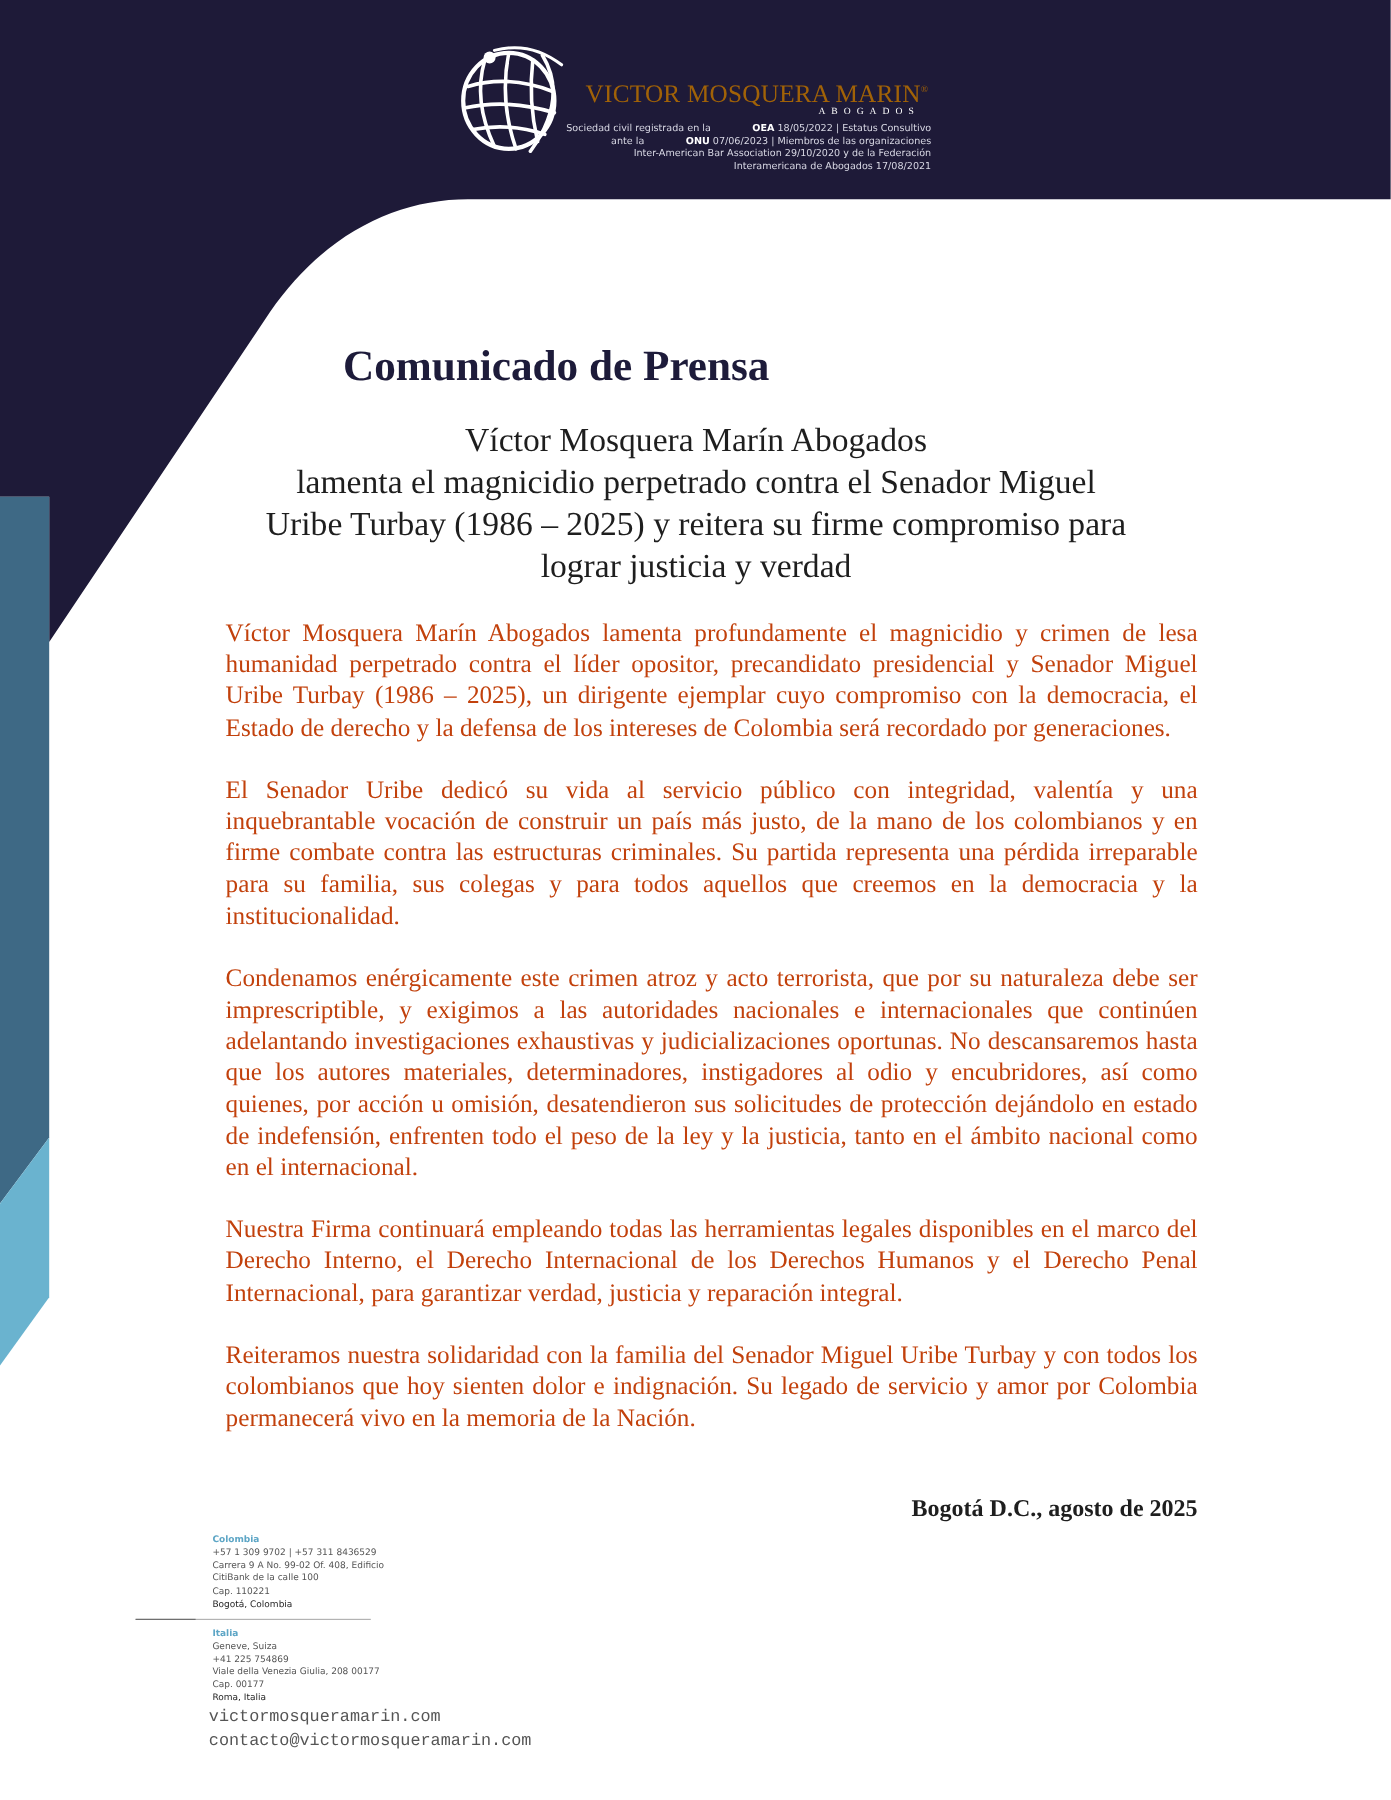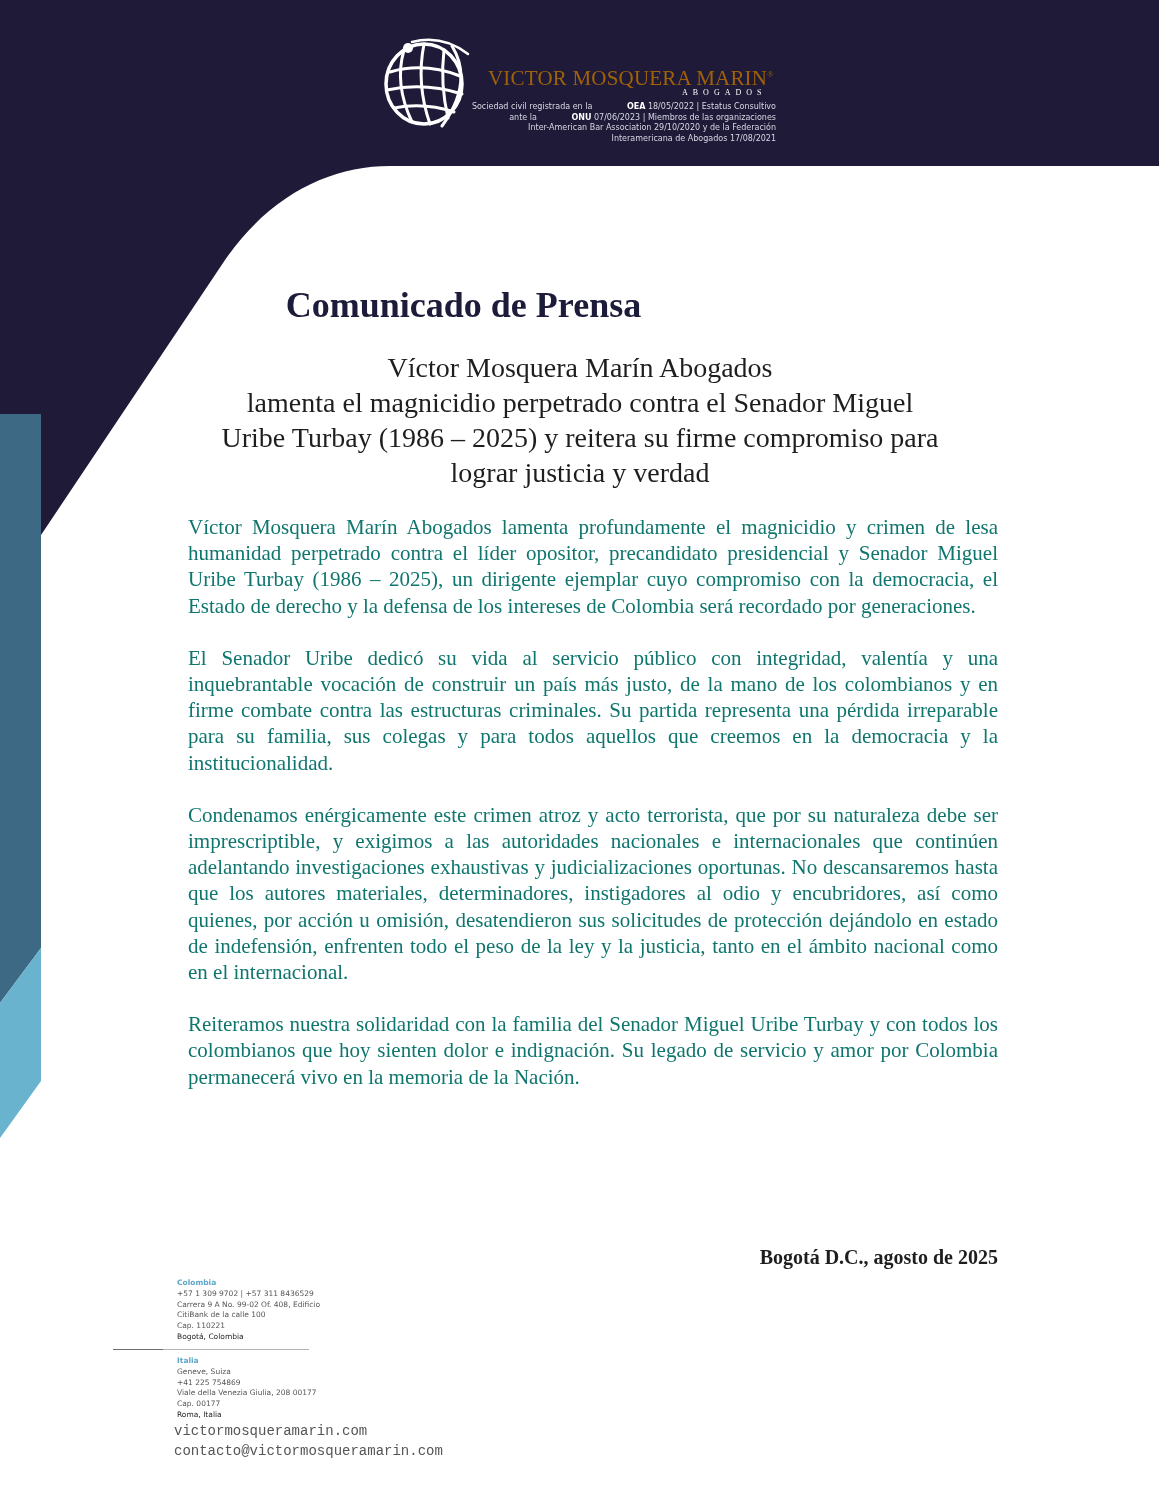--- a/index.html
+++ b/index.html
@@ -34,21 +34,21 @@
     .title {
       position: absolute; top: 284px; left: 0; width: 927px; text-align: center;
       font-weight: bold; font-size: 36px; color: #1d1b3a;
     }
     .headline {
       position: absolute; top: 350px; left: 160px; width: 840px; text-align: center;
       font-weight: normal; font-size: 28px; line-height: 35px; color: #1e1e1e;
     }
     .body {
       position: absolute; top: 514px; left: 188px; width: 810px;
-      font-size: 21px; line-height: 26.2px; text-align: justify; color: #0f766e;
+      font-size: 21px; line-height: 26.2px; text-align: justify; color: #c2410c;
     }
     .body p { margin: 0 0 26px 0; }
     .signoff {
       position: absolute; top: 1246px; right: 161px;
       font-weight: bold; font-size: 20px; color: #1e1e1e;
     }
 
     .footer { position: absolute; left: 0; top: 1276px; z-index: 2; font-family: "DejaVu Sans", sans-serif; }
     .office { position: absolute; left: 177px; width: 240px; font-size: 7.5px; line-height: 10.8px; color: #555555; }
     .office .country { color: #5ea6c6; font-weight: bold; }
@@ -96,20 +96,21 @@
   <div class="headline">
     <div>Víctor Mosquera Marín Abogados</div>
     <div>lamenta el magnicidio perpetrado contra el Senador Miguel</div>
     <div>Uribe Turbay (1986 – 2025) y reitera su firme compromiso para</div>
     <div>lograr justicia y verdad</div>
   </div>
   <div class="body">
     <p>Víctor Mosquera Marín Abogados lamenta profundamente el magnicidio y crimen de lesa humanidad perpetrado contra el líder opositor, precandidato presidencial y Senador Miguel Uribe Turbay (1986 – 2025), un dirigente ejemplar cuyo compromiso con la democracia, el Estado de derecho y la defensa de los intereses de Colombia será recordado por generaciones.</p>
     <p>El Senador Uribe dedicó su vida al servicio público con integridad, valentía y una inquebrantable vocación de construir un país más justo, de la mano de los colombianos y en firme combate contra las estructuras criminales. Su partida representa una pérdida irreparable para su familia, sus colegas y para todos aquellos que creemos en la democracia y la institucionalidad.</p>
     <p>Condenamos enérgicamente este crimen atroz y acto terrorista, que por su naturaleza debe ser imprescriptible, y exigimos a las autoridades nacionales e internacionales que continúen adelantando investigaciones exhaustivas y judicializaciones oportunas. No descansaremos hasta que los autores materiales, determinadores, instigadores al odio y encubridores, así como quienes, por acción u omisión, desatendieron sus solicitudes de protección dejándolo en estado de indefensión, enfrenten todo el peso de la ley y la justicia, tanto en el ámbito nacional como en el internacional.</p>
+    <p>Nuestra Firma continuará empleando todas las herramientas legales disponibles en el marco del Derecho Interno, el Derecho Internacional de los Derechos Humanos y el Derecho Penal Internacional, para garantizar verdad, justicia y reparación integral.</p>
     <p>Reiteramos nuestra solidaridad con la familia del Senador Miguel Uribe Turbay y con todos los colombianos que hoy sienten dolor e indignación. Su legado de servicio y amor por Colombia permanecerá vivo en la memoria de la Nación.</p>
   </div>
   <div class="signoff">Bogotá D.C., agosto de 2025</div>
 </div>
 
 <div class="footer">
   <div class="office co">
     <div class="country">Colombia</div>
     <div>+57 1 309 9702 | +57 311 8436529</div>
     <div>Carrera 9 A No. 99-02 Of. 408, Edificio</div>

